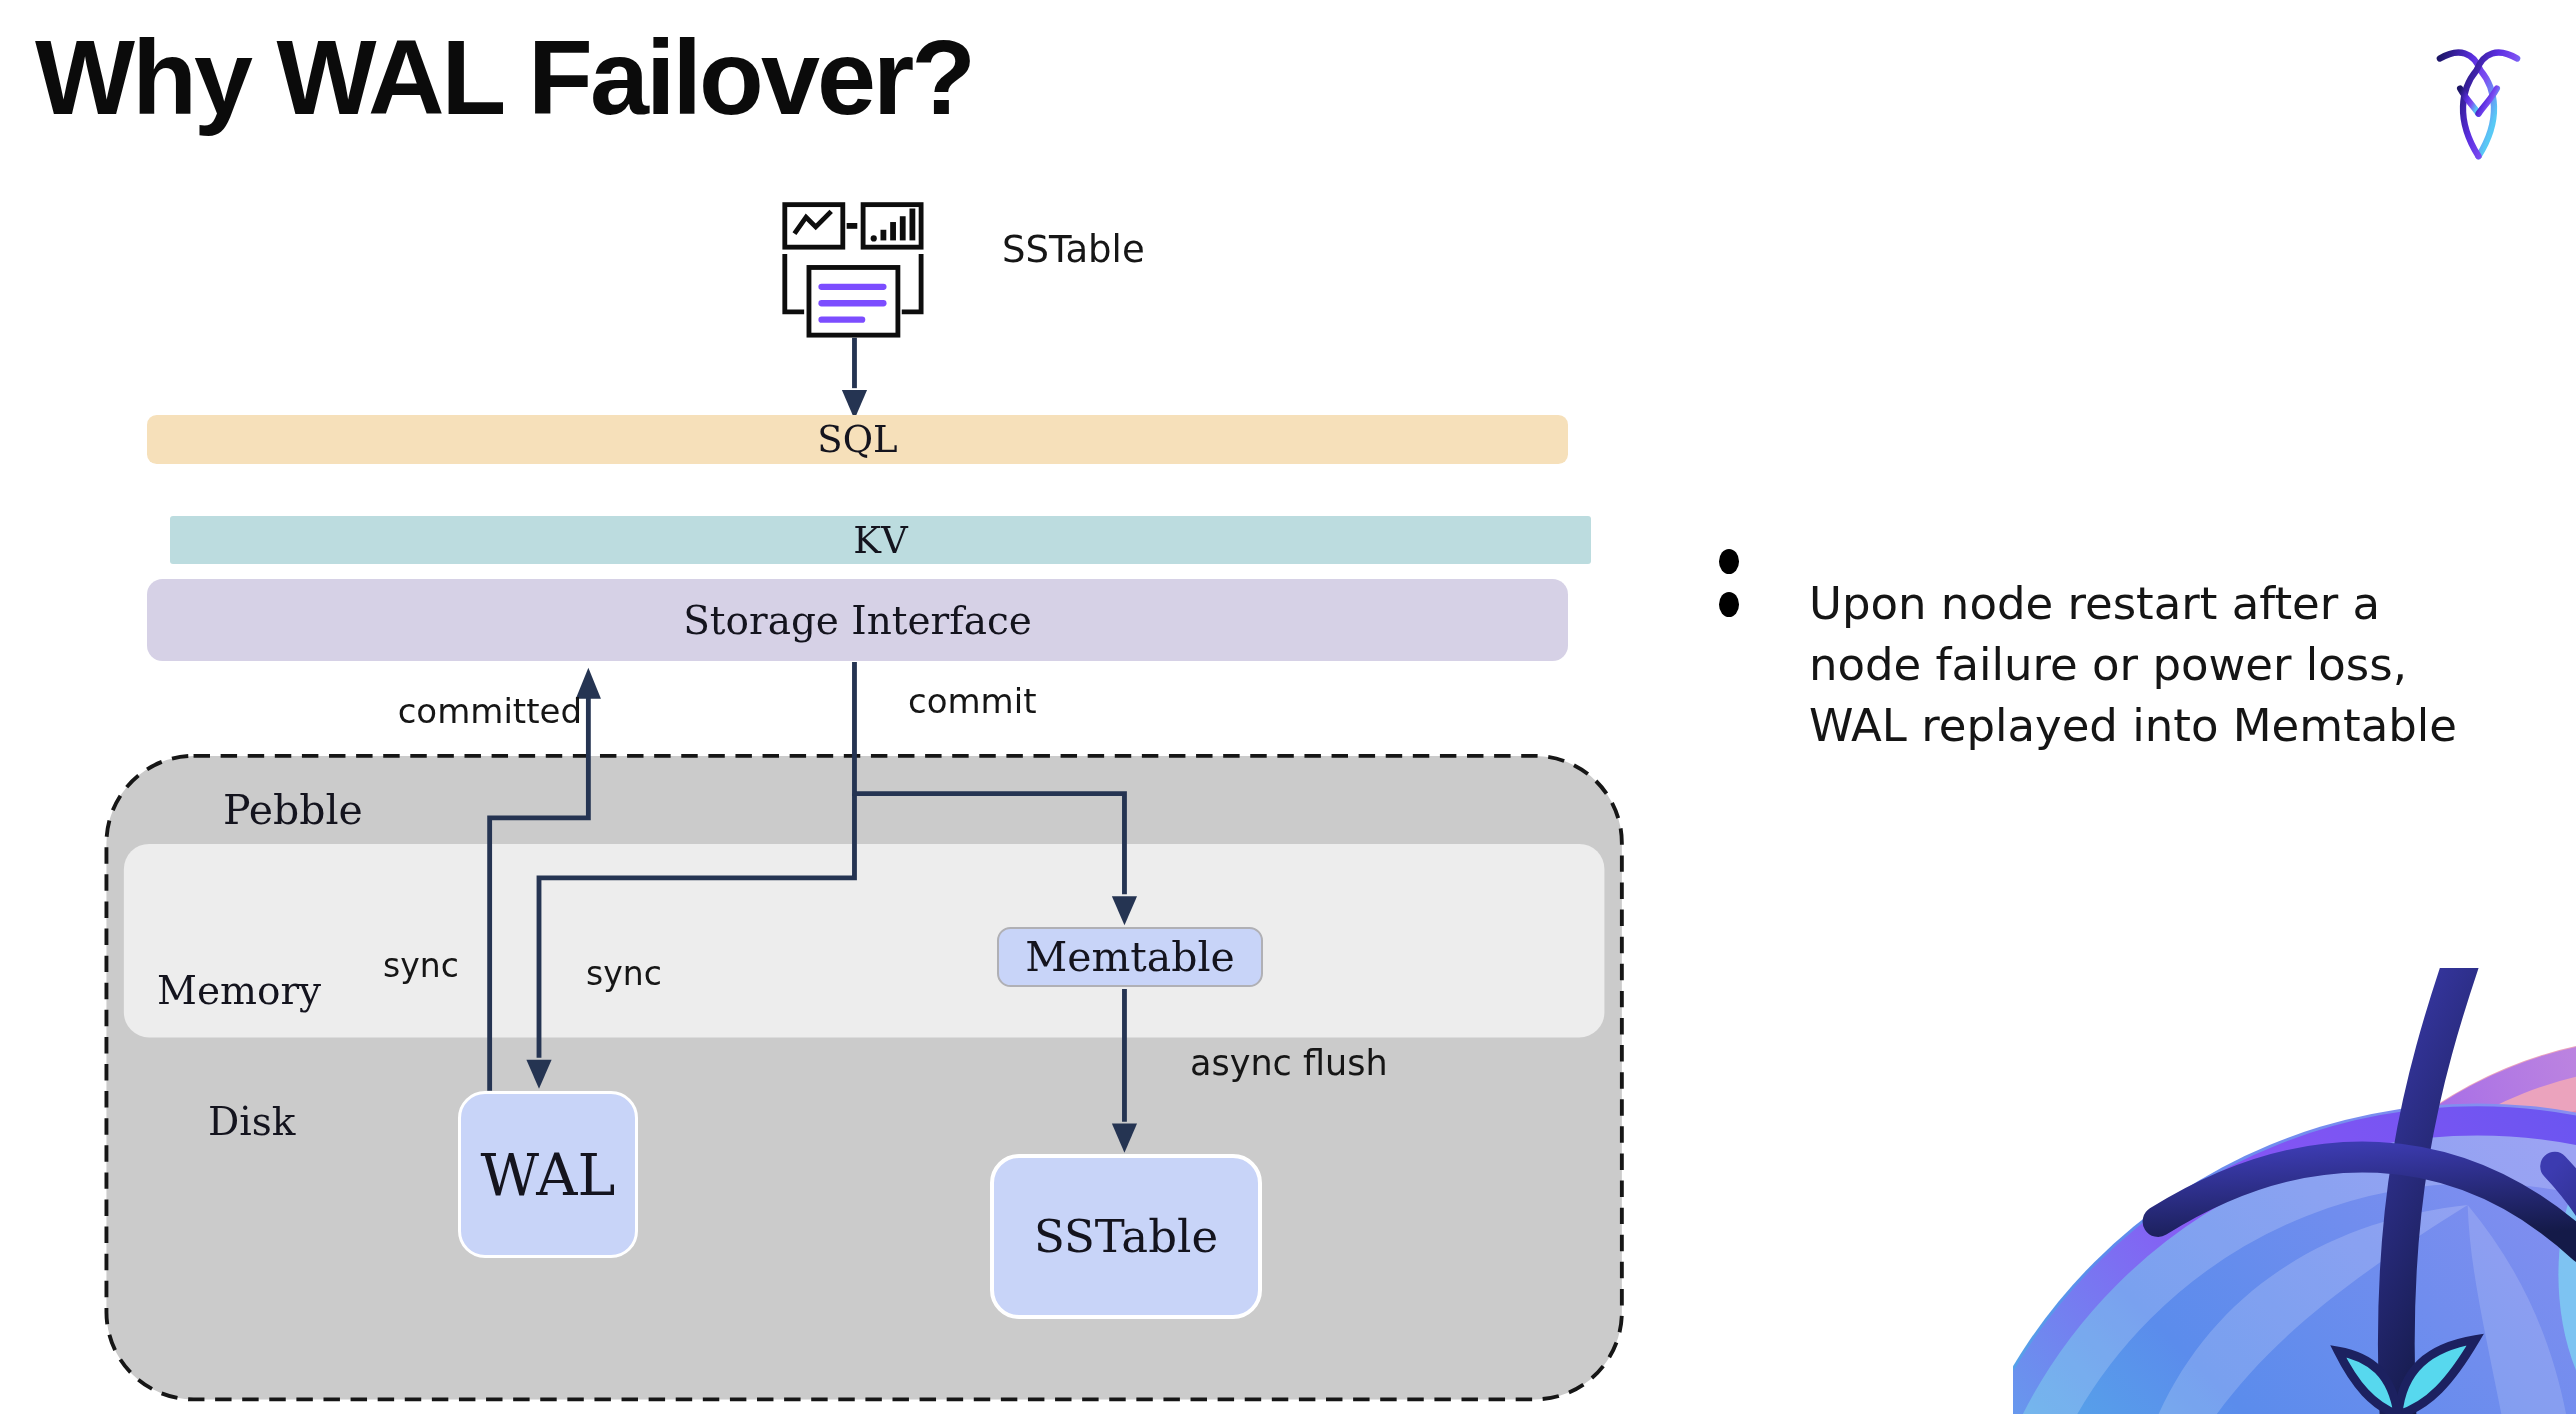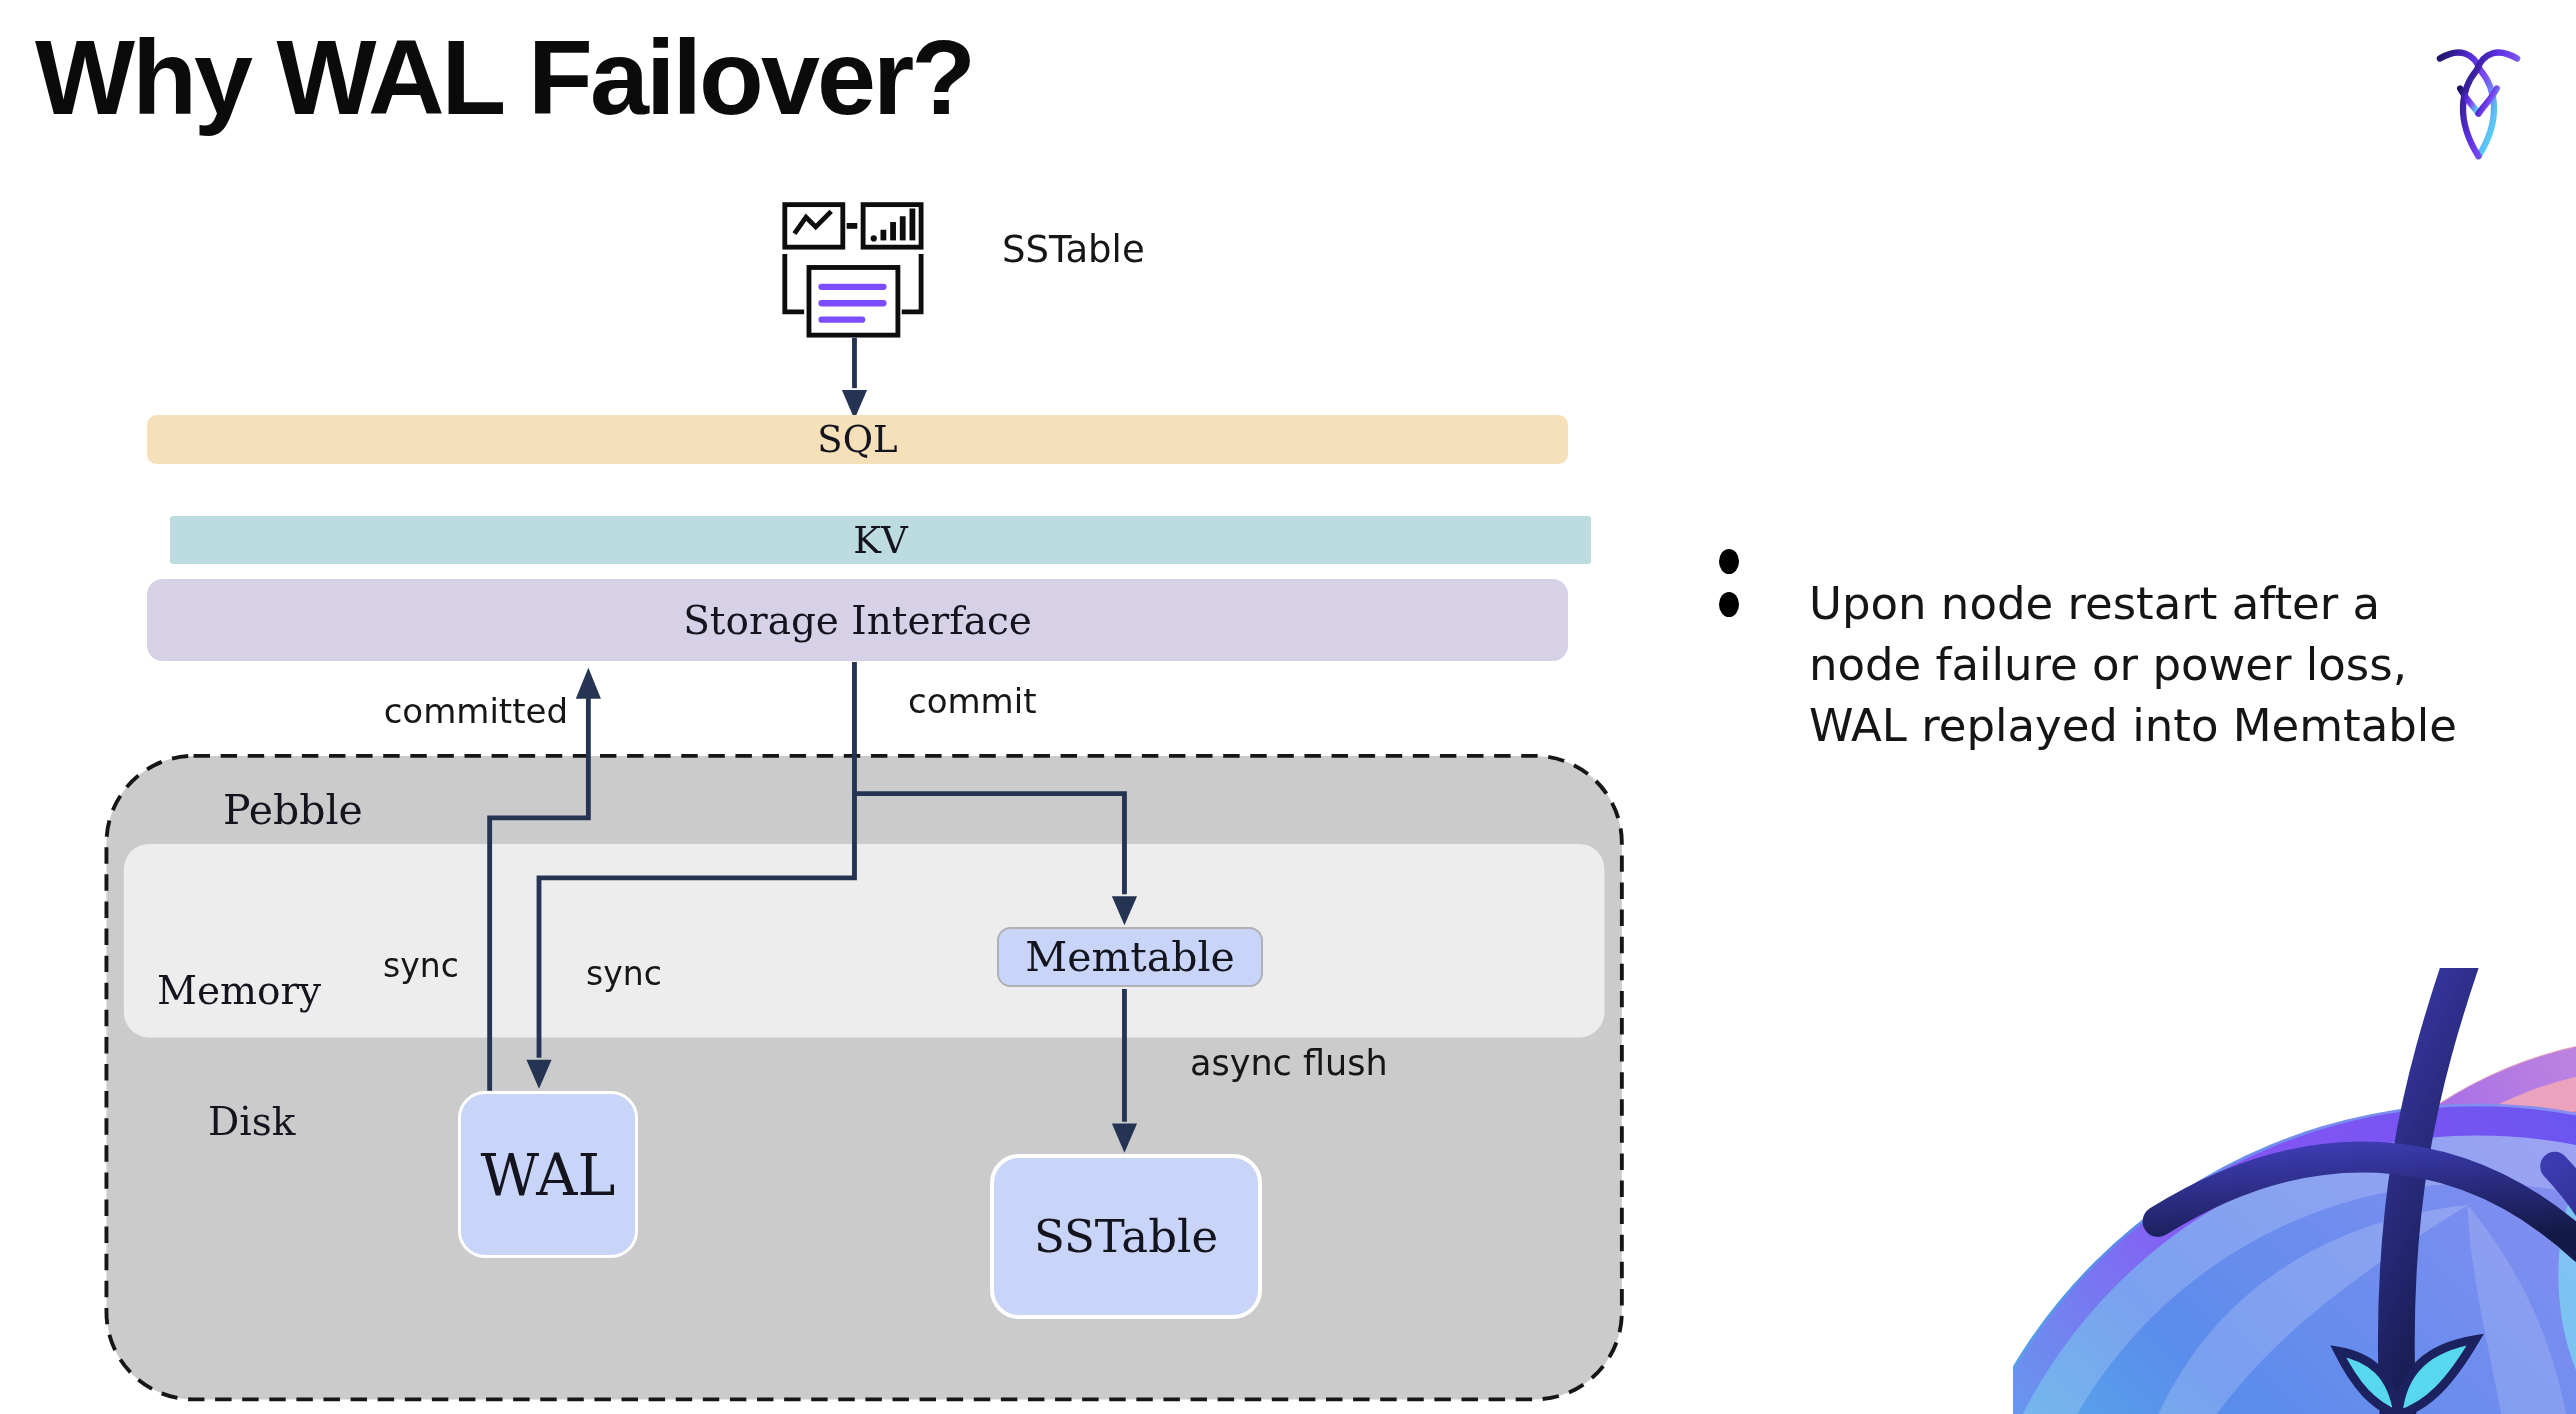--- a/index.html
+++ b/index.html
@@ -31,21 +31,21 @@
   .node-sstable{left:990px;top:1154px;width:272px;height:165px;border-radius:29px;border:4.8px solid #ffffff;}
   .node-sstable .serif-label{font-size:45px;}
 
   
   .pebble-label{left:223px;top:786px;font-size:41px;}
   .memory-label{left:157px;top:968px;font-size:39px;}
   .disk-label{left:208px;top:1099px;font-size:39px;}
 
   
   .edge-label{font-size:34px;}
-  .lbl-committed{left:326px;top:691px;width:242px;text-align:right;}
+  .lbl-committed{left:340px;top:691px;width:242px;text-align:right;}
   .lbl-commit{left:908px;top:681px;}
   .lbl-sync-wal{left:383px;top:946px;font-size:33px;}
   .lbl-sync-commit{left:586px;top:954px;font-size:33px;}
   .lbl-async-flush{left:1190px;top:1043px;font-size:35px;}
   .lbl-client{left:1002px;top:228px;font-size:37px;}
 
   
   .bullets{left:1707px;top:530px;width:784px;}
   .bullet-item{position:relative;padding-left:102px;margin-bottom:43px;
                font-size:45px;line-height:61px;color:#151515;}

